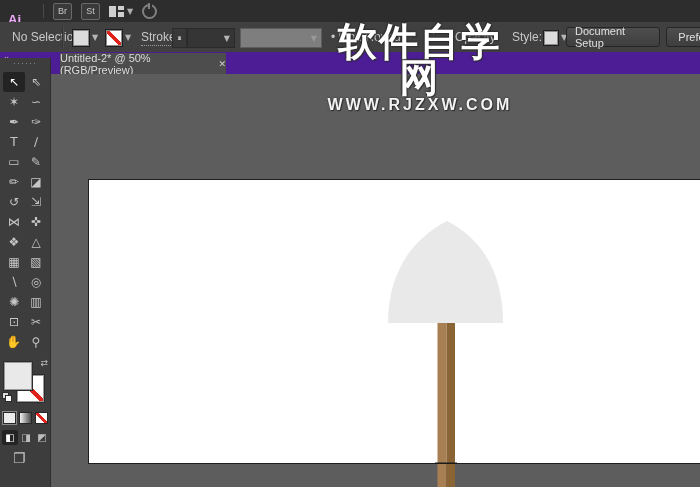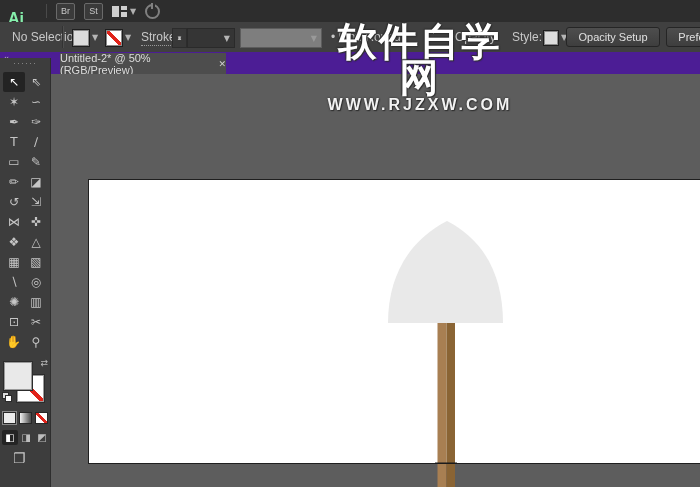--- a/index.html
+++ b/index.html
@@ -4,21 +4,21 @@
 <style>
   html,body{margin:0;padding:0;background:#222;}
   .stage{position:relative;width:700px;height:487px;overflow:hidden;
          font-family:"Liberation Sans",sans-serif;background:#3a3a3a;
          -webkit-font-smoothing:antialiased;}
   .icofont{font-family:"DejaVu Sans",sans-serif;}
 
   
   .menubar{position:absolute;left:0;top:0;width:700px;height:22px;background:#2d2d2d;
            display:flex;align-items:center;border-bottom:1px solid #1f1f1f;}
-  .ai-logo{color:#86efac;font-weight:bold;font-size:16px;margin:16px 10px 0 8px;}
+  .ai-logo{color:#f0abfc;font-weight:bold;font-size:13px;margin:16px 10px 0 8px;}
   .menu-items{display:flex;align-items:center;}
   .menu-items span{color:#d4d4d4;font-size:12px;padding:0 8px;cursor:default;}
   .menubar-right{display:flex;align-items:center;margin-left:12px;gap:9px;}
   .mb-sep{width:1px;height:14px;background:#4a4a4a;}
   .sq-btn{width:17px;height:15px;border:1px solid #6a6a6a;border-radius:2px;background:#3a3a3a;
           color:#c8c8c8;font-size:9px;display:flex;align-items:center;justify-content:center;}
   .workspace{display:flex;align-items:center;gap:3px;}
   .ws-ico{position:relative;width:15px;height:11px;}
   .ws-ico i{position:absolute;background:#cfcfcf;}
   .ws-a{left:0;top:0;width:7px;height:11px;}
@@ -144,21 +144,21 @@
       </span>
     <span class="dropdown dd-disabled" style="left:240px;width:80px">
         <span class="dd-chev icofont">▼</span>
       </span>
     <span class="c-text" style="left:331px">• 5 pt. Round</span>
     <span class="c-text" style="left:455px">Opacity:</span>
     <span class="c-text" style="left:492px;font-size:13px;top:6px">›</span>
     <span class="c-text" style="left:512px">Style:</span>
     <span class="swatch" style="left:543px;width:14px;height:14px;top:8px;background:#dcdcdc"></span>
     <span class="dd-chev icofont" style="left:561px">▼</span>
-    <span class="cb-btn" style="left:566px;width:94px">Opacity Setup</span>
+    <span class="cb-btn" style="left:566px;width:94px">Document Setup</span>
     <span class="cb-btn" style="left:666px;width:84px">Preferences</span>
   </div>
 
   <div class="tabbar">
     <span class="collapse icofont">«</span>
     <div class="doc-tab">
       <span class="t-label">Untitled-2* @ 50% (RGB/Preview)</span>
       <span class="t-close icofont">✕</span>
     </div>
   </div>

